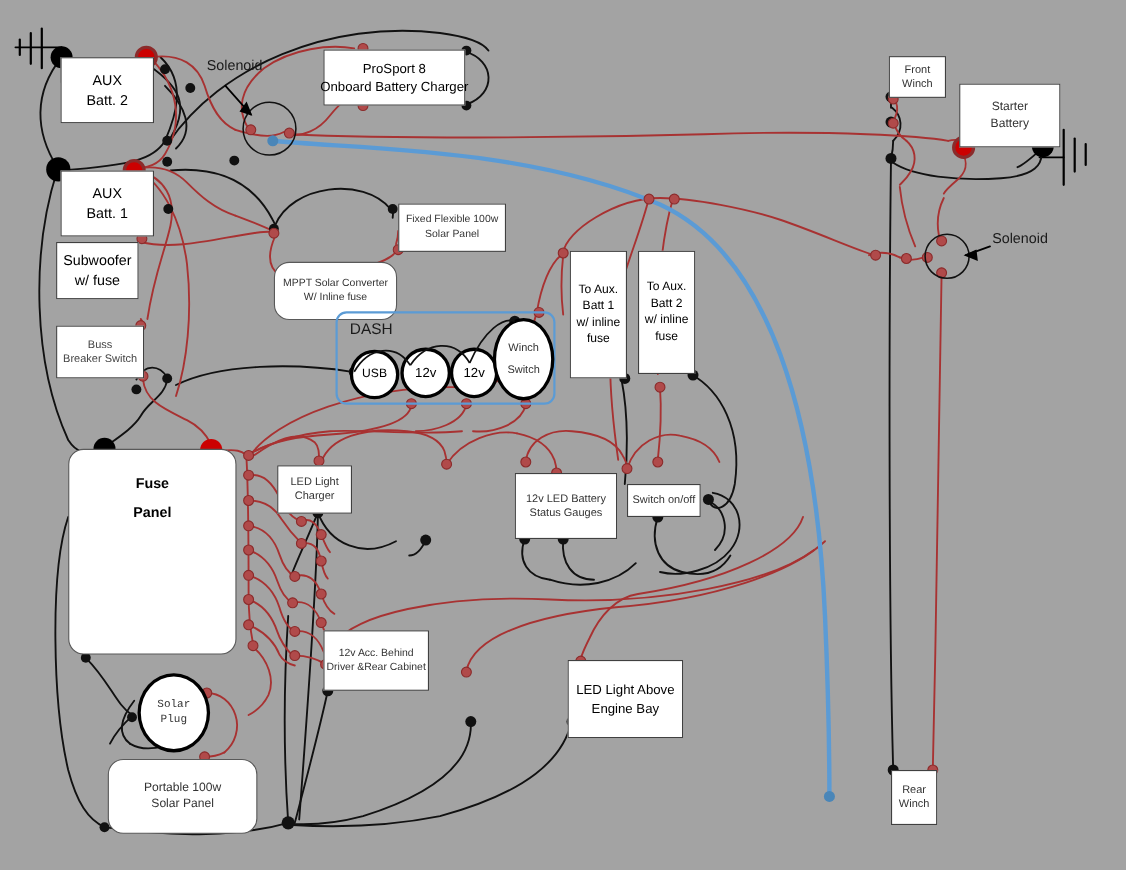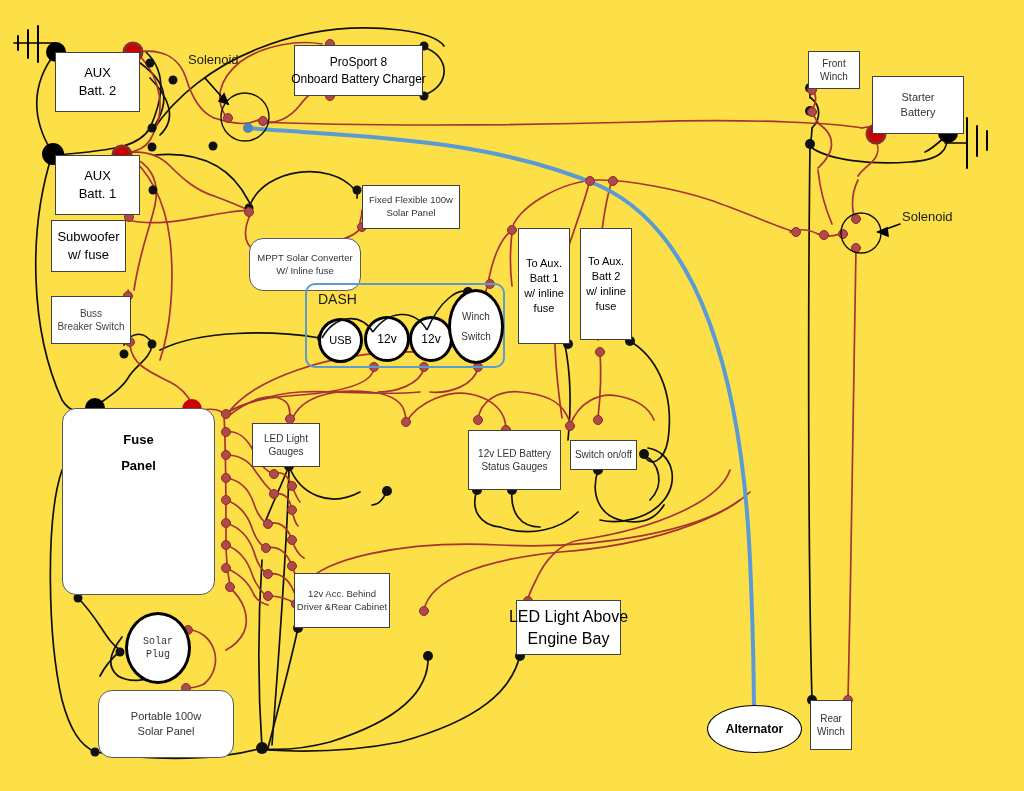--- a/index.html
+++ b/index.html
@@ -1,17 +1,17 @@
 <!DOCTYPE html>
 <html><head>
 <meta charset="utf-8">
 <style>
   html,body{margin:0;padding:0;background:#ffffff;}
   body{width:1024px;height:791px;font-family:"Liberation Sans",sans-serif;overflow:hidden;}
-  #canvas{position:relative;width:1024px;height:791px;background:#fde047;}
+  #canvas{position:relative;width:1024px;height:791px;background:#a3a3a3;}
   svg.layer{position:absolute;left:0;top:0;width:1024px;height:791px;}
   .node{position:absolute;box-sizing:border-box;display:flex;flex-direction:column;
         align-items:center;justify-content:center;background:#fff;}
   .node .ln{display:block;white-space:nowrap;line-height:1.35;}
   .rect{border:1px solid #404040;}
   .rrect{border:1px solid #595959;border-radius:14px;}
   .ellipse{border:1px solid #000;border-radius:50%;}
   .circ-thick{border:3px solid #000;border-radius:50%;}
   .dashbox{border:2px solid #5B9BD5;border-radius:10px;background:transparent;}
   .dash-label{position:absolute;left:318px;top:291px;font-size:14px;color:#1a1a1a;}
@@ -395,57 +395,54 @@
 
   <div class="node rect" style="left:580px;top:228px;width:52px;height:112px;font-size:11px;">
     <span class="ln">To Aux.</span>
     <span class="ln">Batt 2</span>
     <span class="ln">w/ inline</span>
     <span class="ln">fuse</span>
   </div>
 
   <div class="node rect" style="left:252px;top:423px;width:68px;height:44px;font-size:10px;color:#333;">
     <span class="ln">LED Light</span>
-    <span class="ln">Gauges</span>
+    <span class="ln">Charger</span>
   </div>
 
 
   <div class="node rect" style="left:468px;top:430px;width:93px;height:60px;font-size:10px;color:#333;">
     <span class="ln">12v LED Battery</span>
     <span class="ln">Status Gauges</span>
   </div>
 
   <div class="node rect" style="left:570px;top:440px;width:67px;height:30px;font-size:10px;color:#333;">
     <span class="ln">Switch on/off</span>
   </div>
 
   <div class="node rect" style="left:294px;top:573px;width:96px;height:55px;font-size:9.5px;color:#333;">
     <span class="ln">12v Acc. Behind</span>
     <span class="ln">Driver &amp;Rear Cabinet</span>
   </div>
 
 
-  <div class="node rect" style="left:516px;top:600px;width:105px;height:55px;font-size:16px;">
+  <div class="node rect" style="left:516px;top:600px;width:105px;height:71px;font-size:12px;">
     <span class="ln">LED Light Above</span>
     <span class="ln">Engine Bay</span>
   </div>
 
   <div class="node circ-thick" style="left:125px;top:612px;width:66px;height:72px;font-size:10px;color:#333;font-family:Liberation Mono, monospace;">
     <span class="ln">Solar</span>
     <span class="ln">Plug</span>
   </div>
 
   <div class="node rrect" style="left:98px;top:690px;width:136px;height:68px;font-size:11px;color:#333;">
     <span class="ln">Portable 100w</span>
     <span class="ln">Solar Panel</span>
   </div>
 
-  <div class="node ellipse" style="left:707px;top:705px;width:95px;height:48px;font-size:12px;font-weight:bold;">
-    <span class="ln">Alternator</span>
-  </div>
 
   <div class="node rect" style="left:808px;top:51px;width:52px;height:38px;font-size:10px;color:#333;">
     <span class="ln">Front</span>
     <span class="ln">Winch</span>
   </div>
 
   <div class="node rect" style="left:872px;top:76px;width:92px;height:58px;font-size:11px;color:#333;">
     <span class="ln">Starter</span>
     <span class="ln">Battery</span>
   </div>

